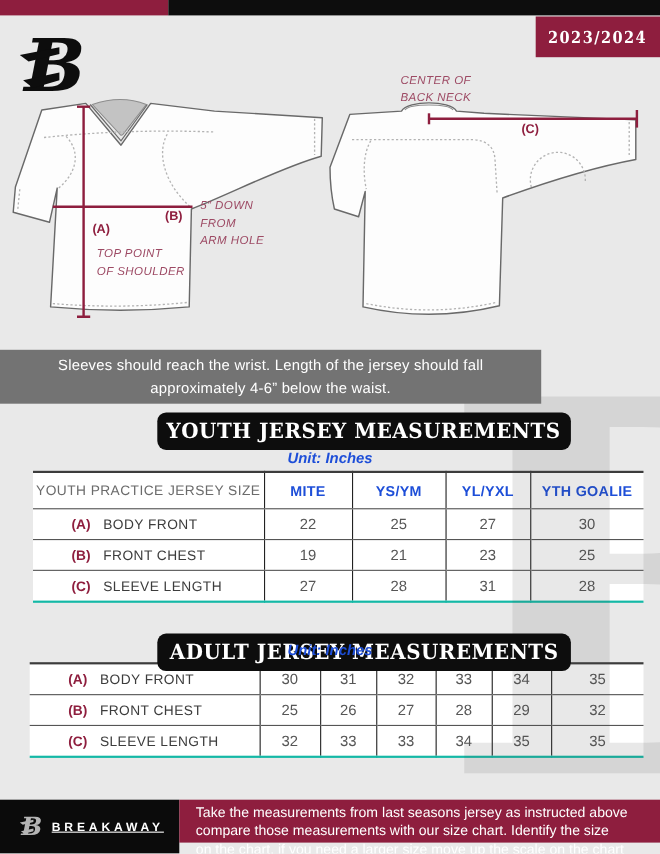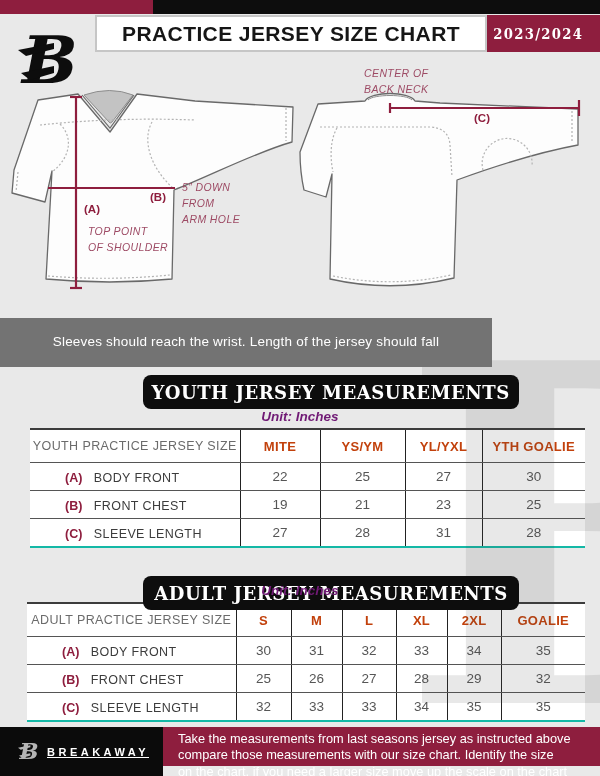--- a/index.html
+++ b/index.html
@@ -10,21 +10,21 @@
   .top-strip{position:absolute;top:0;left:0;width:600px;height:14px;z-index:7;}
   .strip-maroon{position:absolute;left:0;top:0;width:153px;height:14px;background:#8e1e3e;}
   .strip-black{position:absolute;left:153px;top:0;width:447px;height:14px;background:#0d0d0d;}
 
   
   .title-bar{position:absolute;top:15px;left:0;width:600px;height:37px;z-index:7;}
   .title-box{position:absolute;left:95px;top:0;width:392px;height:37px;background:#ffffff;
              border:2px solid #c6c6c6;box-sizing:border-box;display:flex;align-items:center;justify-content:center;}
   .title-box span{font-size:21px;font-weight:bold;color:#161616;letter-spacing:.4px;white-space:nowrap;}
   .season-box{position:absolute;left:487px;top:0;width:113px;height:37px;background:#8e1e3e;
-              display:flex;align-items:center;}
+              display:flex;align-items:center;justify-content:center;}
   .season-box span{font-family:"DejaVu Serif",serif;font-weight:bold;color:#fff;font-size:15px;
                    letter-spacing:1.5px;transform:scaleX(.88);white-space:nowrap;}
 
   
   .logo{position:absolute;left:18px;top:15px;width:64px;height:95px;z-index:8;}
 
   
   .diagram-svg{position:absolute;top:0;left:0;z-index:1;}
 
   .ann{position:absolute;z-index:2;color:#9d4a64;font-style:italic;font-size:10.5px;
@@ -35,32 +35,32 @@
   .banner{position:absolute;top:318px;left:0;width:492px;height:49px;background:#737373;z-index:6;
           display:flex;flex-direction:column;align-items:center;justify-content:center;}
   .banner div{color:#fff;font-size:13.5px;line-height:1.55;letter-spacing:.2px;}
 
   
   .heading-box{position:absolute;left:143px;width:376px;height:34px;background:#0d0d0d;border-radius:8px;
                display:flex;align-items:center;justify-content:center;z-index:6;}
   .heading-box span{font-family:"DejaVu Serif",serif;font-weight:bold;color:#fff;font-size:19px;
                     letter-spacing:.5px;transform:scaleX(.95);white-space:nowrap;}
   .unit{position:absolute;left:0;width:600px;text-align:center;z-index:6;
-        font-style:italic;font-weight:700;font-size:13.5px;color:#701a75;}
+        font-style:italic;font-weight:700;font-size:13.5px;color:#1d4ed8;}
 
   
   .size-table{position:absolute;border-collapse:collapse;table-layout:fixed;z-index:2;
               border-top:2px solid #3c3c3c;border-bottom:2px solid #14b8a6;}
   .size-table td{border-top:1.4px solid #555;border-bottom:1.4px solid #555;background:#fff;
                  text-align:center;vertical-align:middle;}
   .size-table td + td{border-left:1.6px solid #222;}
   .size-table tr.head td{height:30px;}
   .size-table tr.body-row td{height:25px;}
   .size-header-cell{color:#6b6b6b;font-size:12.5px;letter-spacing:.4px;}
-  .col-head{font-weight:bold;color:#c2410c;font-size:13px;letter-spacing:.3px;}
+  .col-head{font-weight:bold;color:#1d4ed8;font-size:13px;letter-spacing:.3px;}
   .row-label-cell{text-align:left !important;padding-left:35px;white-space:nowrap;}
   .row-key{color:#8e1e3e;font-weight:800;font-size:12.5px;margin-right:7px;}
   .row-name{color:#3c3c3c;font-size:12.5px;letter-spacing:.4px;}
   .val{color:#565656;font-size:13.5px;}
 
   
   .watermark{position:absolute;left:400px;top:350px;z-index:5;pointer-events:none;
              font-family:"DejaVu Serif",serif;font-weight:bold;font-size:470px;line-height:.8;
              color:#4a4a4a;opacity:.12;}
 
@@ -83,23 +83,20 @@
 
 <div class="logo">
   <svg width="64" height="95" viewBox="0 0 64 95">
     <text x="4" y="68" font-family="DejaVu Serif,serif" font-weight="bold" font-style="italic" font-size="66" fill="#0d0d0d">B</text>
     <path d="M0 35 L36 28 L36 34 L8 41 Z" fill="#0d0d0d"></path>
     <path d="M3 58 L36 51 L36 58 L12 65 Z" fill="#0d0d0d"></path>
   </svg>
 </div>
 
 <div class="title-bar">
-  <div class="title-box">
-    <span>PRACTICE JERSEY SIZE CHART</span>
-  </div>
   <div class="season-box">
     <span>2023/2024</span>
   </div>
 </div>
 
 <svg class="diagram-svg" width="600" height="318" viewBox="0 0 600 318">
   <g fill="#fdfdfd" stroke="#696969" stroke-width="1.3" stroke-linejoin="round">
 
     <path d="M78 94 L38 100 L14 170 L12 193 L45 202 L52 171
              L46 279 Q110 285 172 279 L174 190
@@ -153,20 +150,21 @@
   <div>ARM HOLE</div>
 </div>
 <div class="ann-key" style="left:474px;top:112px;">(C)</div>
 <div class="ann" style="left:364px;top:66px;">
   <div>CENTER OF</div>
   <div>BACK NECK</div>
 </div>
 
 <div class="banner">
   <div>Sleeves should reach the wrist. Length of the jersey should fall</div>
+  <div>approximately 4-6” below the waist.</div>
 </div>
 
 <div class="watermark">B</div>
 
 <div class="heading-box" style="top:375px;">
   <span>YOUTH JERSEY MEASUREMENTS</span>
 </div>
 <div class="unit" style="top:409px;">Unit: Inches</div>
 
 <table class="size-table" style="left:30px;top:428px;width:555px;">
@@ -227,29 +225,20 @@
   <colgroup>
       <col style="width:209px">
       <col style="width:55px">
       <col style="width:51px">
       <col style="width:54px">
       <col style="width:51px">
       <col style="width:54px">
       <col style="width:84px">
     </colgroup>
   <tbody>
-      <tr class="head">
-    <td class="size-header-cell">ADULT PRACTICE JERSEY SIZE</td>
-    <td class="col-head">S</td>
-    <td class="col-head">M</td>
-    <td class="col-head">L</td>
-    <td class="col-head">XL</td>
-    <td class="col-head">2XL</td>
-    <td class="col-head">GOALIE</td>
-  </tr>
   <tr class="body-row">
     <td class="row-label-cell">
       <span class="row-key">(A)</span>
       <span class="row-name">BODY FRONT</span>
     </td>
     <td class="val">30</td>
     <td class="val">31</td>
     <td class="val">32</td>
     <td class="val">33</td>
     <td class="val">34</td>

